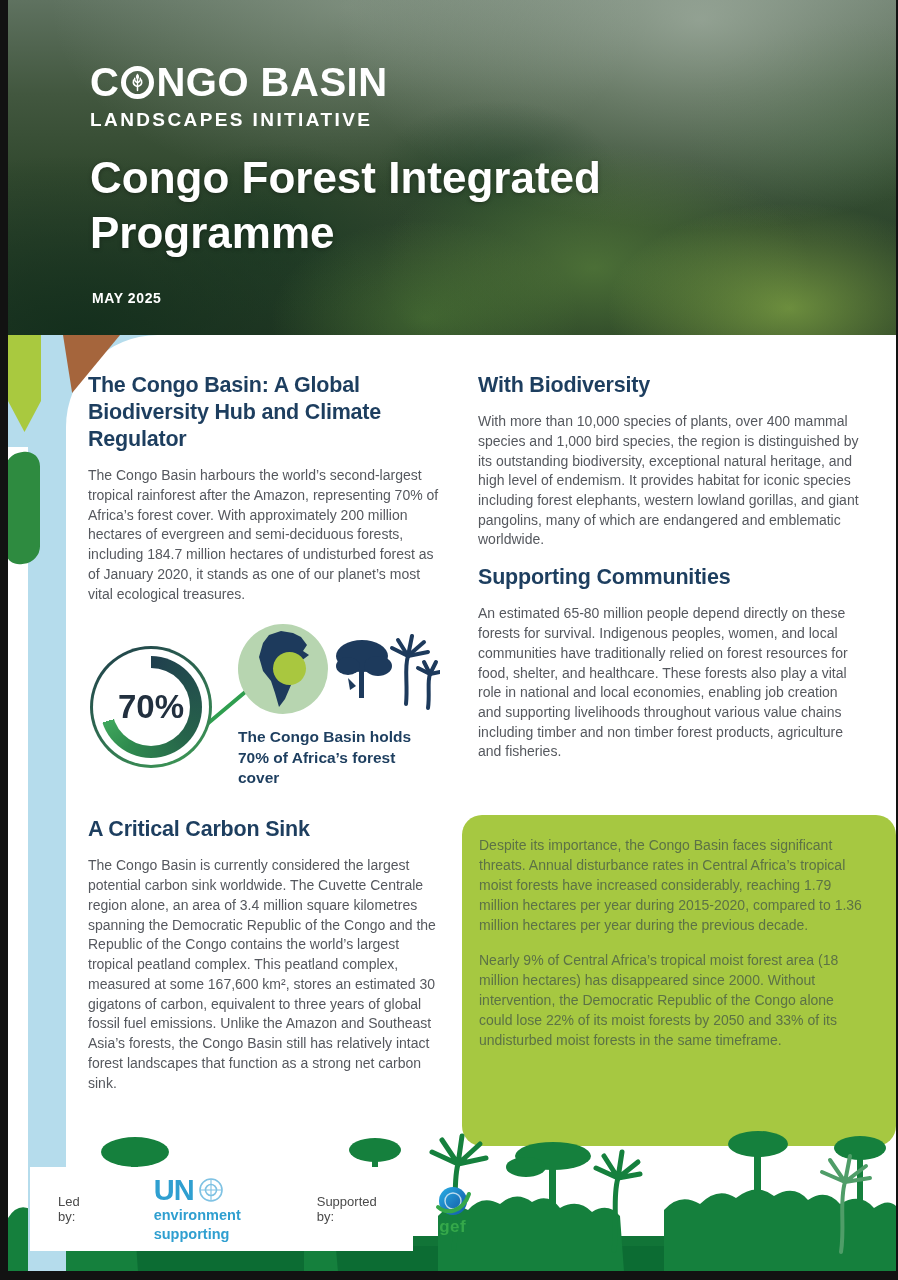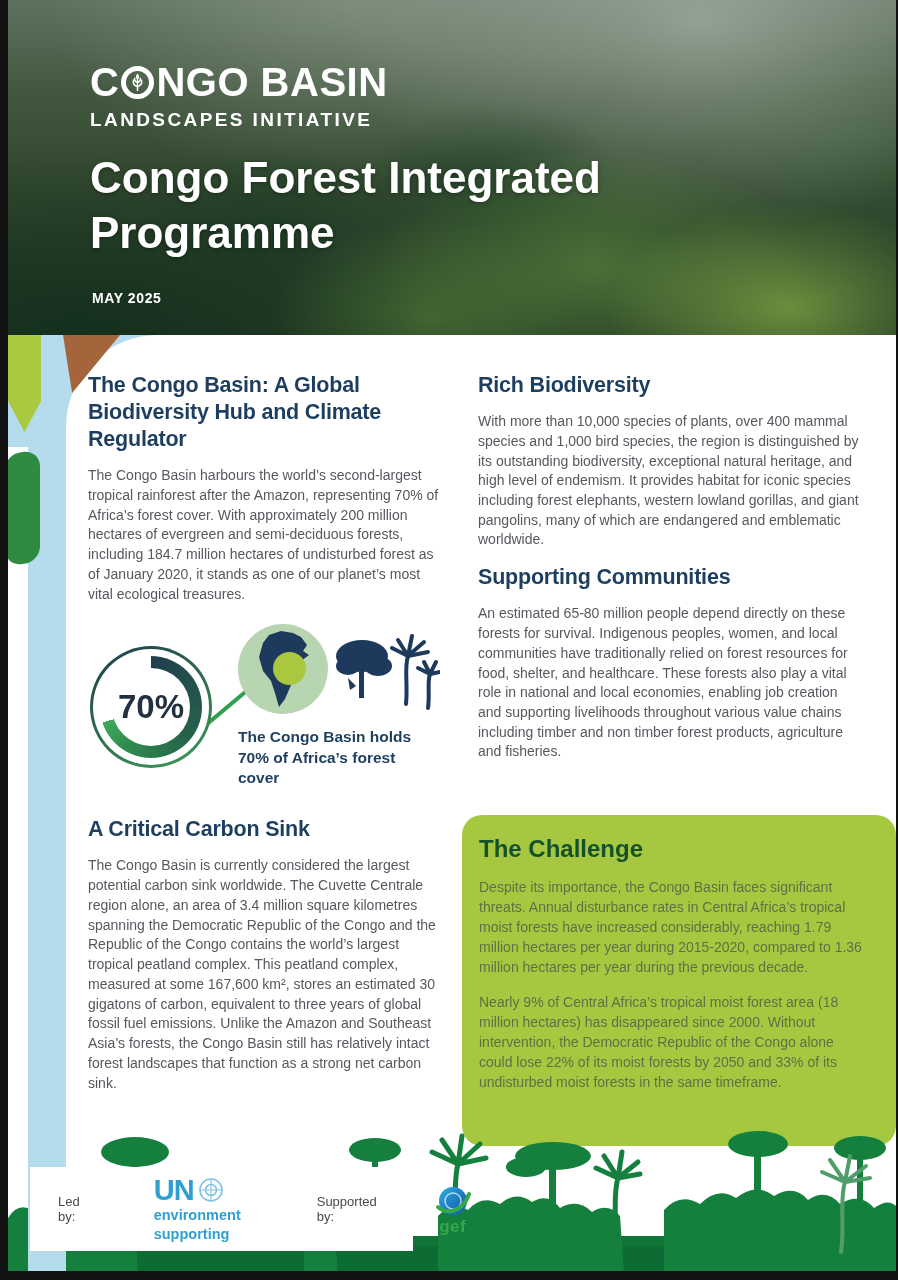--- a/index.html
+++ b/index.html
@@ -157,28 +157,27 @@
         </g>
       </svg>
       <div class="info-caption">The Congo Basin holds 70% of Africa’s forest cover</div>
     </div>
 
     <h2 class="sec">A Critical Carbon Sink</h2>
     <p class="body">The Congo Basin is currently considered the largest potential carbon sink worldwide. The Cuvette Centrale region alone, an area of 3.4 million square kilometres spanning the Democratic Republic of the Congo and the Republic of the Congo contains the world’s largest tropical peatland complex. This peatland complex, measured at some 167,600 km², stores an estimated 30 gigatons of carbon, equivalent to three years of global fossil fuel emissions. Unlike the Amazon and Southeast Asia’s forests, the Congo Basin still has relatively intact forest landscapes that function as a strong net carbon sink.</p>
   </div>
 
   <div class="col col-right">
-    <h2 class="sec">Rich Biodiversity</h2>
+    <h2 class="sec">With Biodiversity</h2>
     <p class="body">With more than 10,000 species of plants, over 400 mammal species and 1,000 bird species, the region is distinguished by its outstanding biodiversity, exceptional natural heritage, and high level of endemism. It provides habitat for iconic species including forest elephants, western lowland gorillas, and giant pangolins, many of which are endangered and emblematic worldwide.</p>
     <h2 class="sec mt">Supporting Communities</h2>
     <p class="body">An estimated 65-80 million people depend directly on these forests for survival. Indigenous peoples, women, and local communities have traditionally relied on forest resources for food, shelter, and healthcare. These forests also play a vital role in national and local economies, enabling job creation and supporting livelihoods throughout various value chains including timber and non timber forest products, agriculture and fisheries.</p>
   </div>
 
   <div class="challenge">
-    <h2>The Challenge</h2>
     <p>Despite its importance, the Congo Basin faces significant threats. Annual disturbance rates in Central Africa’s tropical moist forests have increased considerably, reaching 1.79 million hectares per year during 2015-2020, compared to 1.36 million hectares per year during the previous decade.</p>
     <p>Nearly 9% of Central Africa’s tropical moist forest area (18 million hectares) has disappeared since 2000. Without intervention, the Democratic Republic of the Congo alone could lose 22% of its moist forests by 2050 and 33% of its undisturbed moist forests in the same timeframe.</p>
   </div>
 
   <svg class="forest" viewBox="0 0 888 142" preserveAspectRatio="none">
     <rect y="112" width="888" height="30" fill="#0c6c33"></rect>
     <rect y="106" width="888" height="10" fill="#117437"></rect>
     <g fill="#15803d">
       <path d="M0 142 V88 Q10 72 24 80 Q34 64 50 72 Q64 58 80 70 Q94 62 104 76 Q118 70 126 84 L130 142 Z"></path>
       <path d="M296 142 V102 Q310 88 326 96 L330 142 Z"></path>

